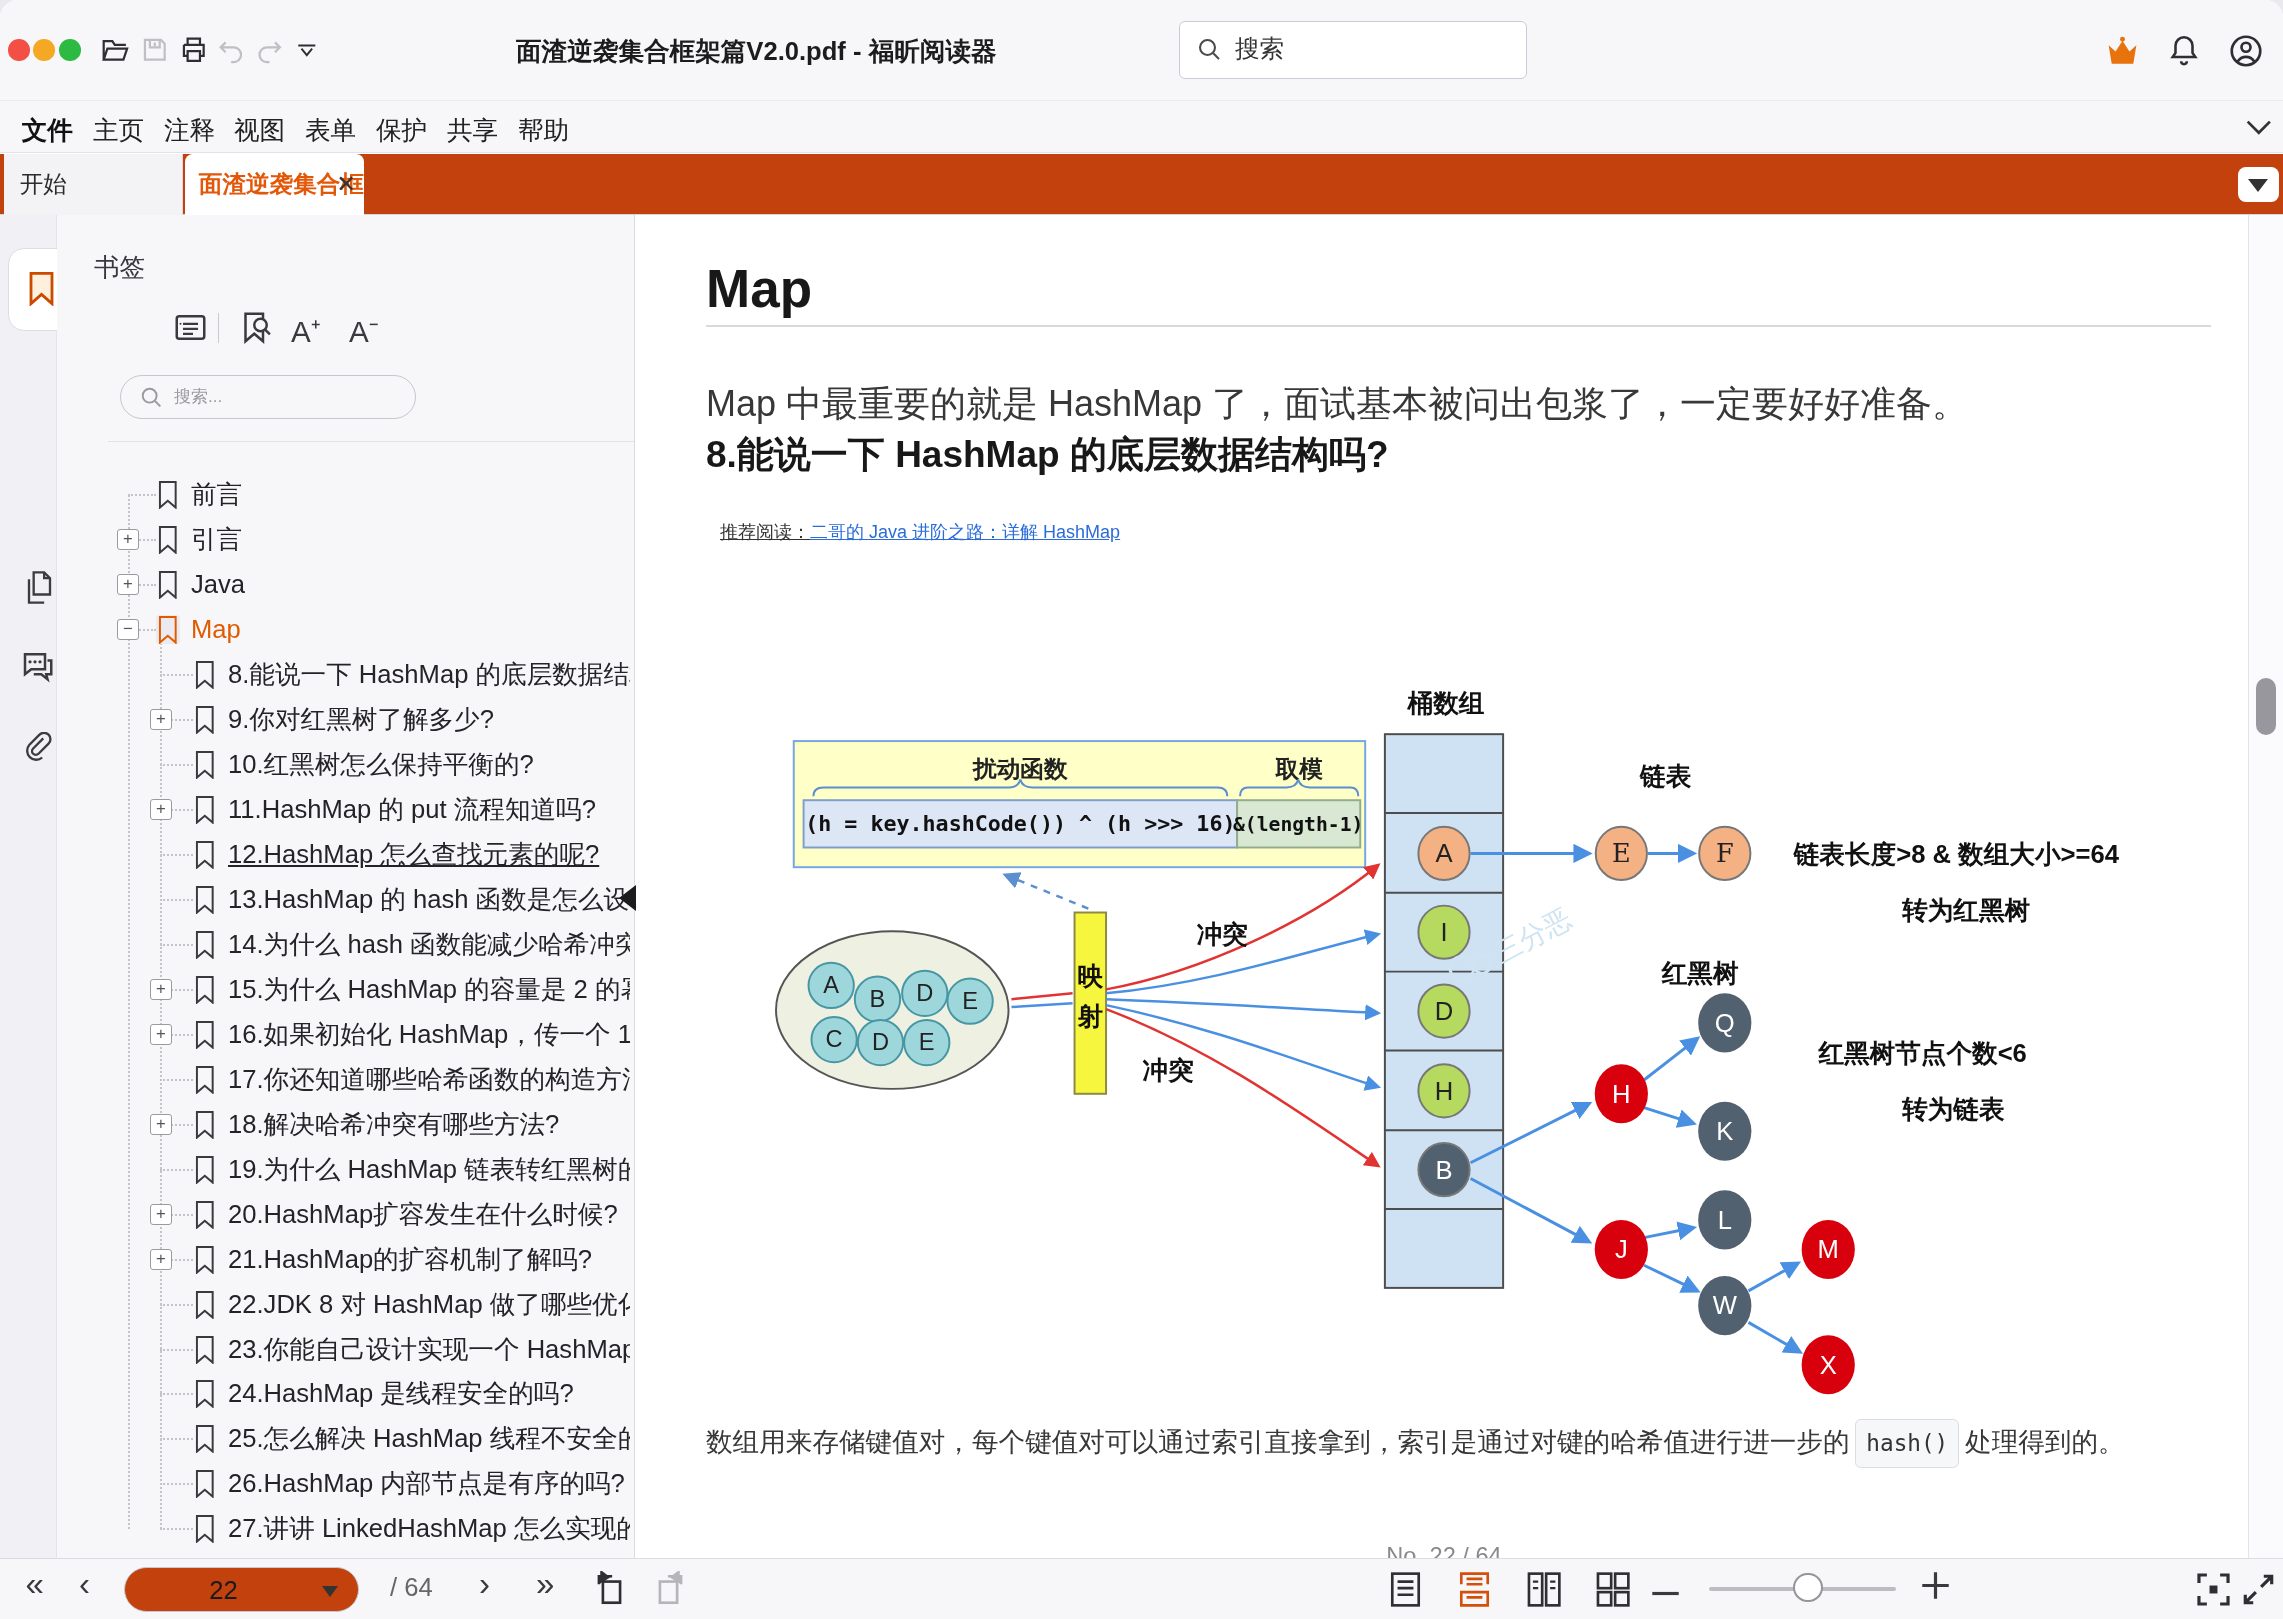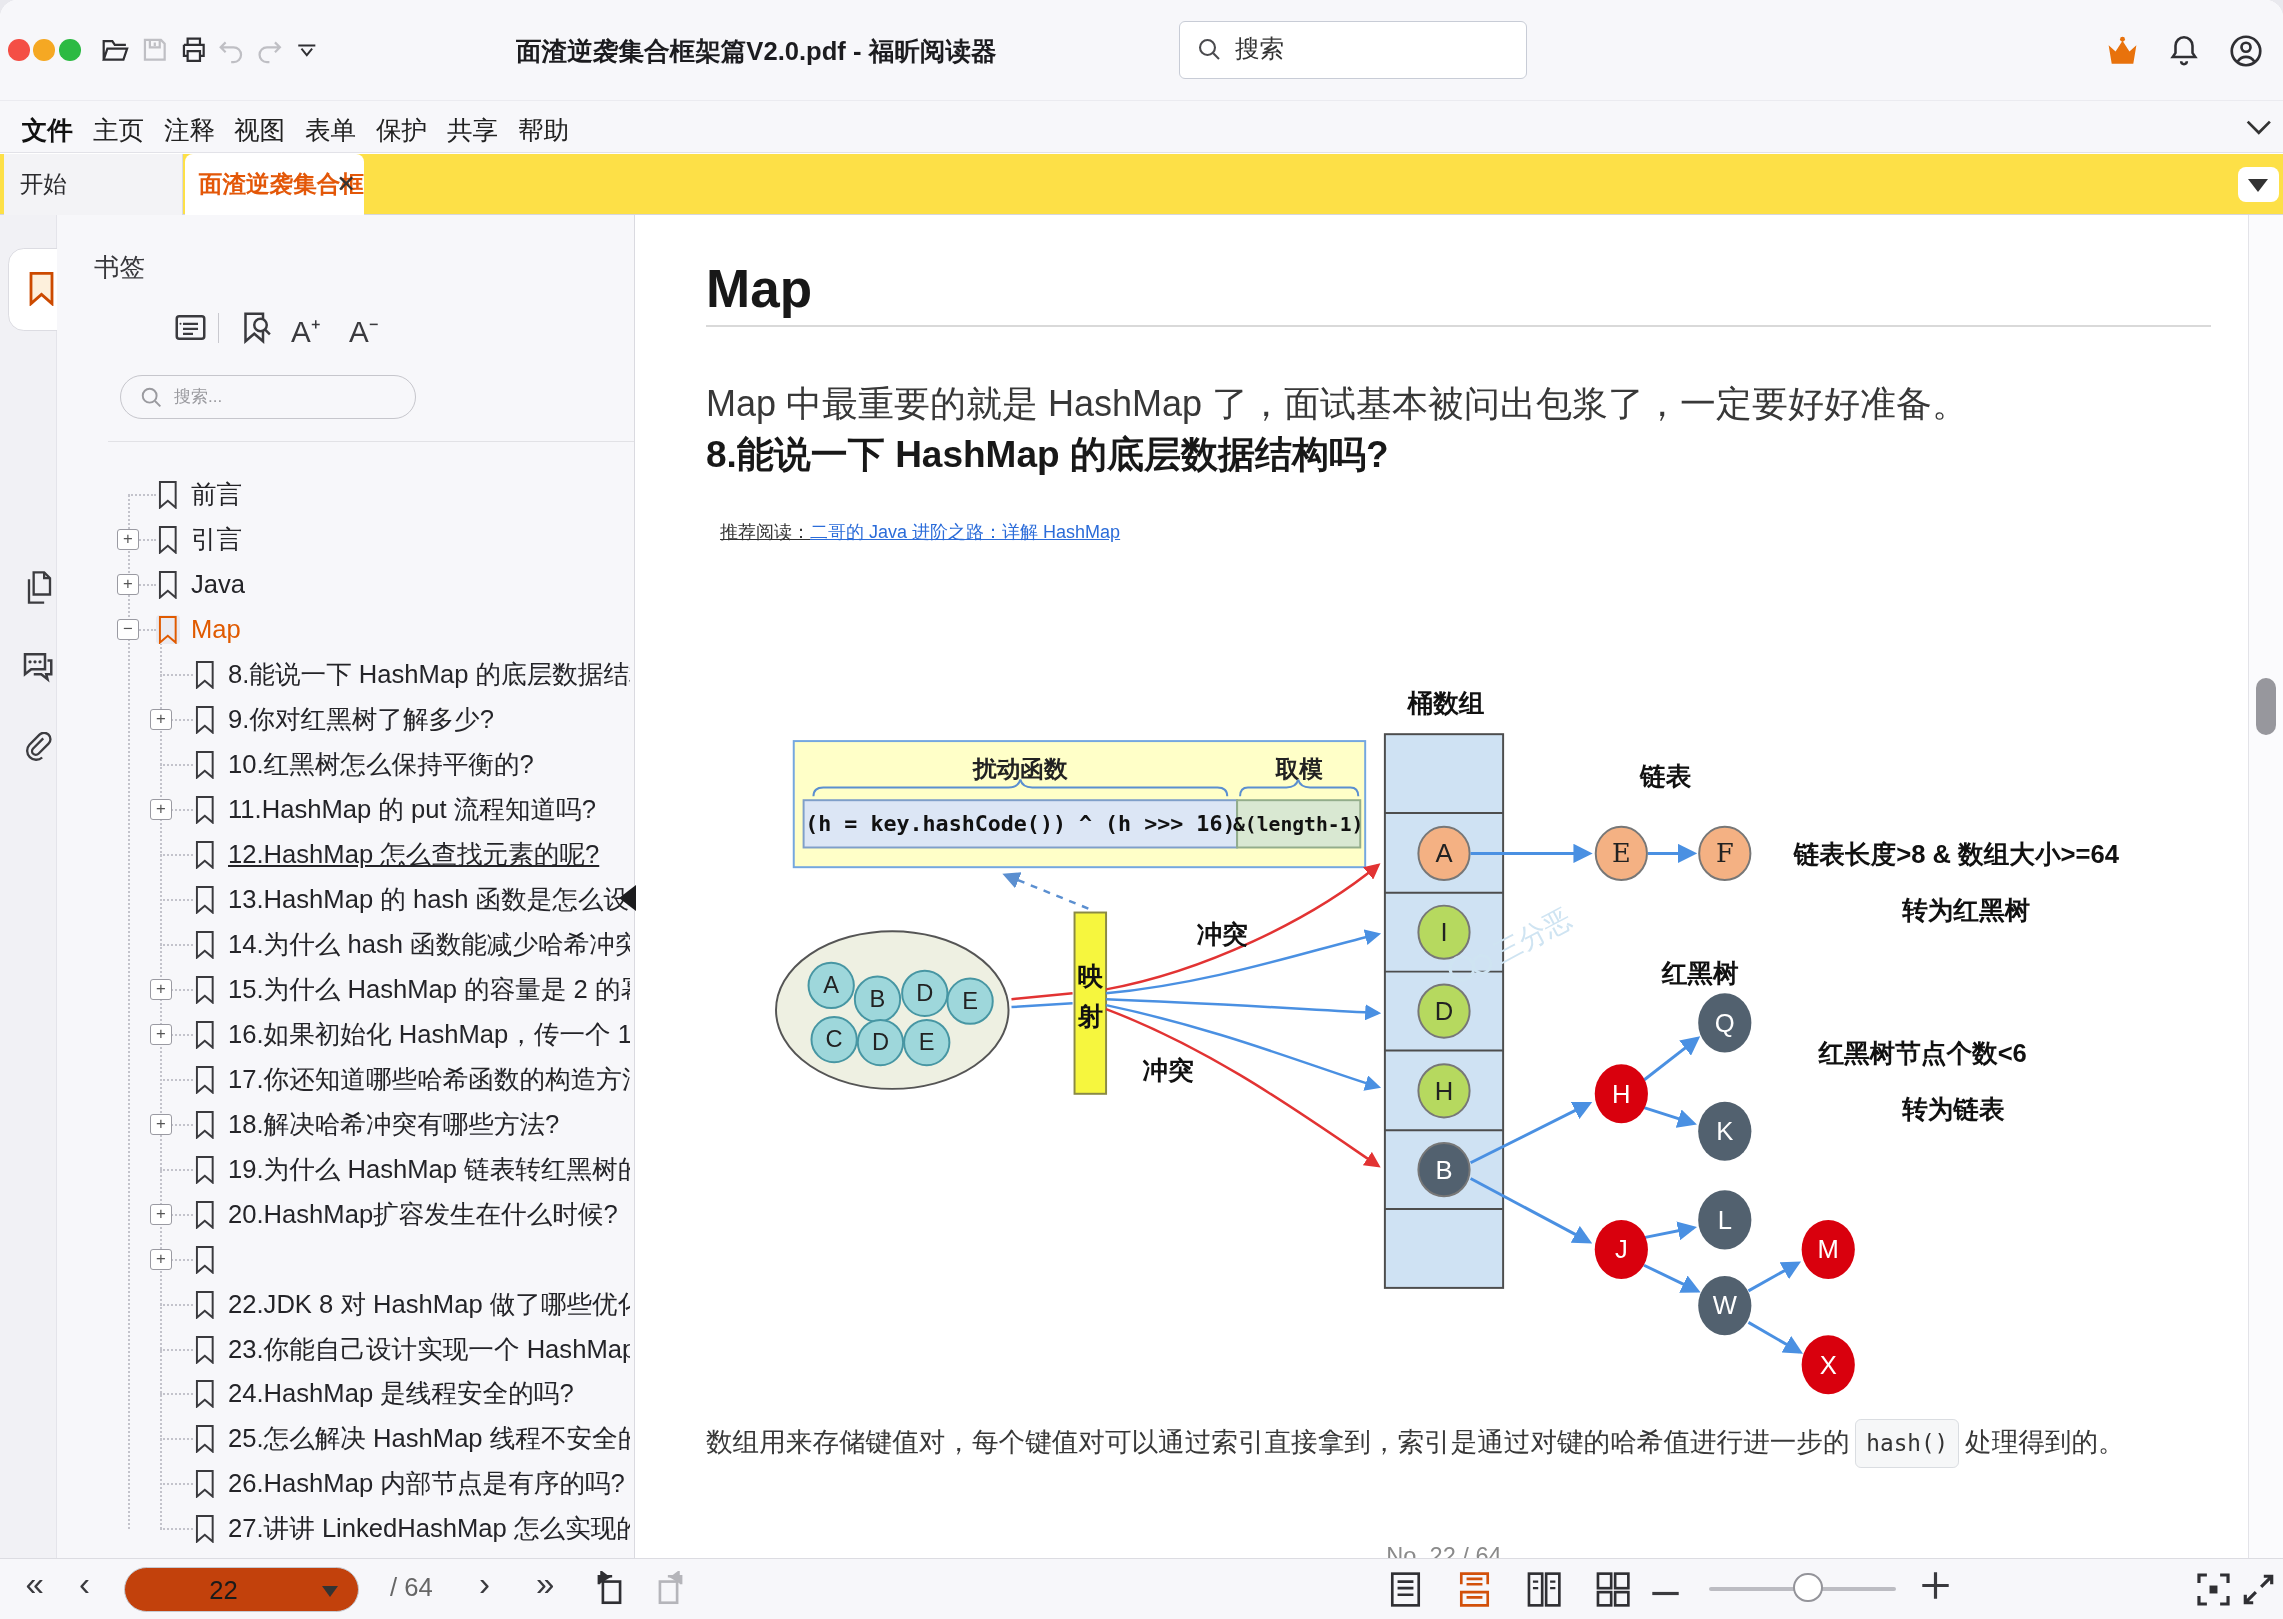--- a/index.html
+++ b/index.html
@@ -12,21 +12,21 @@
   .apptitle{position:absolute;left:516px;top:34px;font-size:25.6px;font-weight:700;color:#1c1c1f;}
   .tb-search{position:absolute;left:1179px;top:20.7px;width:348px;height:58px;background:#fff;border:1.5px solid #c8ccd6;border-radius:6px;}
   .tb-search svg{position:absolute;left:15.8px;top:14.8px;}
   .tb-search input{position:absolute;left:53px;top:3.9px;width:335px;height:47px;border:0;outline:0;background:transparent;font-size:24.6px;color:#333;}
   .tb-search input::placeholder{color:#333;opacity:1;}
   
   .menubar{position:absolute;left:0;top:101px;width:2283px;height:52px;background:#f7f7fa;border-bottom:1px solid #e2e2e8;}
   .menu-item{position:absolute;top:11.8px;width:59px;text-align:left;font-size:25.6px;color:#222;cursor:default;}
   .menu-item.bold{font-weight:700;color:#111;}
   
-  .tabbar{position:absolute;left:0;top:154px;width:2283px;height:61px;background:#fde047;border-bottom:1px solid #d6d6dd;padding-left:24px;}
+  .tabbar{position:absolute;left:0;top:154px;width:2283px;height:61px;background:#c2410c;border-bottom:1px solid #d6d6dd;padding-left:24px;}
   .tab{position:absolute;top:0;height:61px;font-size:23.6px;line-height:61px;}
   .tab.start{left:3.9px;width:179px;background:#f3f3f6;border-right:1px solid #d9d9df;color:#2b2b2e;padding-left:15.8px;}
   .tab.doc{left:185px;width:179px;background:#ffffff;border-radius:7.9px 7.9px 0 0;color:#e35708;font-weight:700;padding-left:13.8px;}
   .tab.doc .close{position:absolute;right:7.9px;top:0;color:#333;font-weight:400;font-size:23.6px;}
   .tab-dd{position:absolute;left:2238px;top:12.8px;width:41px;height:35px;background:#fff;border-radius:7.9px;}
   .tri-down{width:0;height:0;border-left:10.8px solid transparent;border-right:10.8px solid transparent;border-top:13.8px solid #333;position:absolute;left:9.9px;top:11.8px;}
   
   .main{position:absolute;left:0;top:215px;width:2283px;height:1344px;overflow:hidden;background:#fff;}
   .iconstrip{position:absolute;left:0;top:0;width:57px;height:1344px;background:#f1f1f5;border-right:1px solid #e4e4ea;}
   .strip-pill{position:absolute;left:7.9px;top:33px;width:77px;height:83px;background:#fff;border:1px solid #dcdce2;border-radius:15.8px;}
@@ -356,20 +356,21 @@
                 <path d="M4 2h16v26l-8-7-8 7z"></path>
               </svg></span>
     <span class="bm-label">20.HashMap扩容发生在什么时候?</span>
   </div>
           <div class="bm-row lvl1" style="top: 1022px;">
     <span class="stub"></span>
     <span class="expand">+</span>
     <span class="glyph"><svg width="23.6" height="29.6" viewBox="0 0 24 30">
                 <path d="M4 2h16v26l-8-7-8 7z"></path>
               </svg></span>
+    <span class="bm-label">21.HashMap的扩容机制了解吗?</span>
   </div>
           <div class="bm-row lvl1" style="top: 1067px;">
     <span class="stub"></span>
 
     <span class="glyph"><svg width="23.6" height="29.6" viewBox="0 0 24 30">
                 <path d="M4 2h16v26l-8-7-8 7z"></path>
               </svg></span>
     <span class="bm-label">22.JDK 8 对 HashMap 做了哪些优化?</span>
   </div>
           <div class="bm-row lvl1" style="top: 1112px;">

